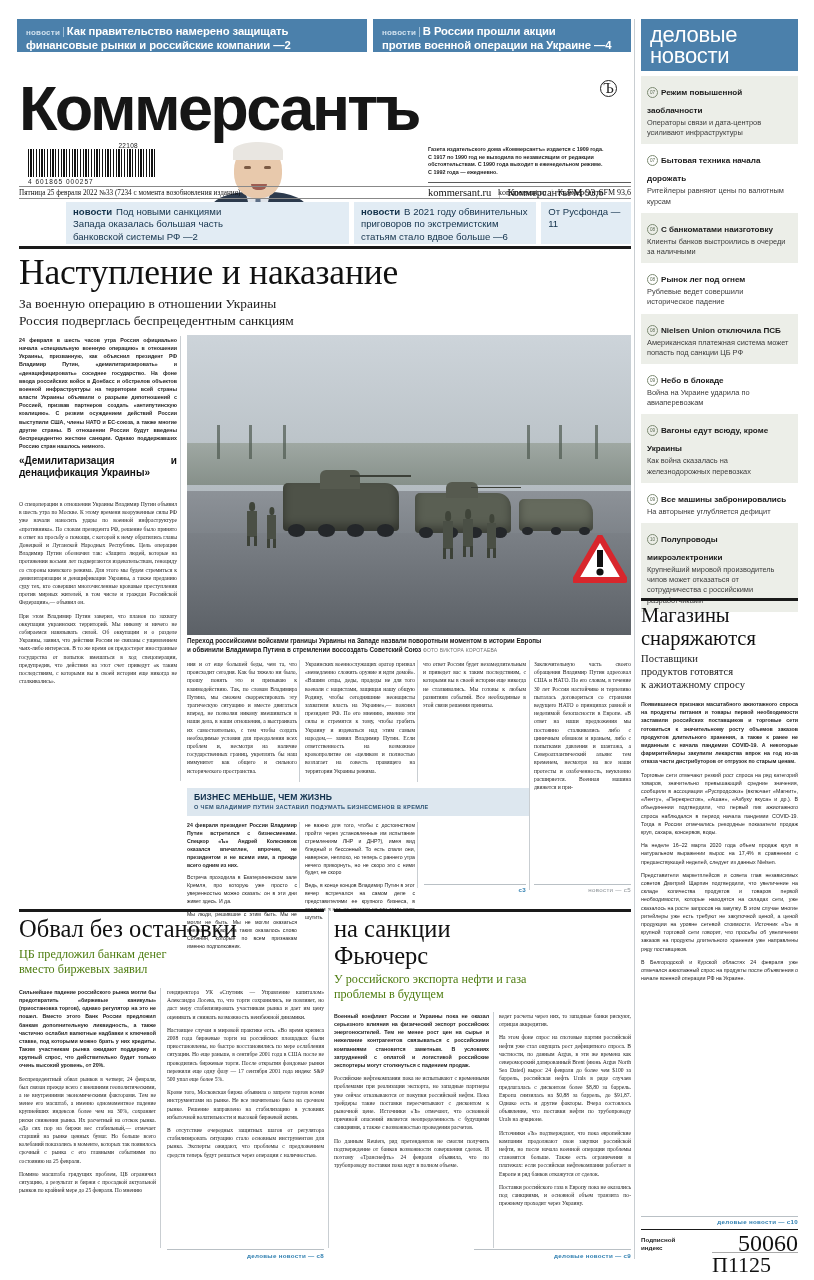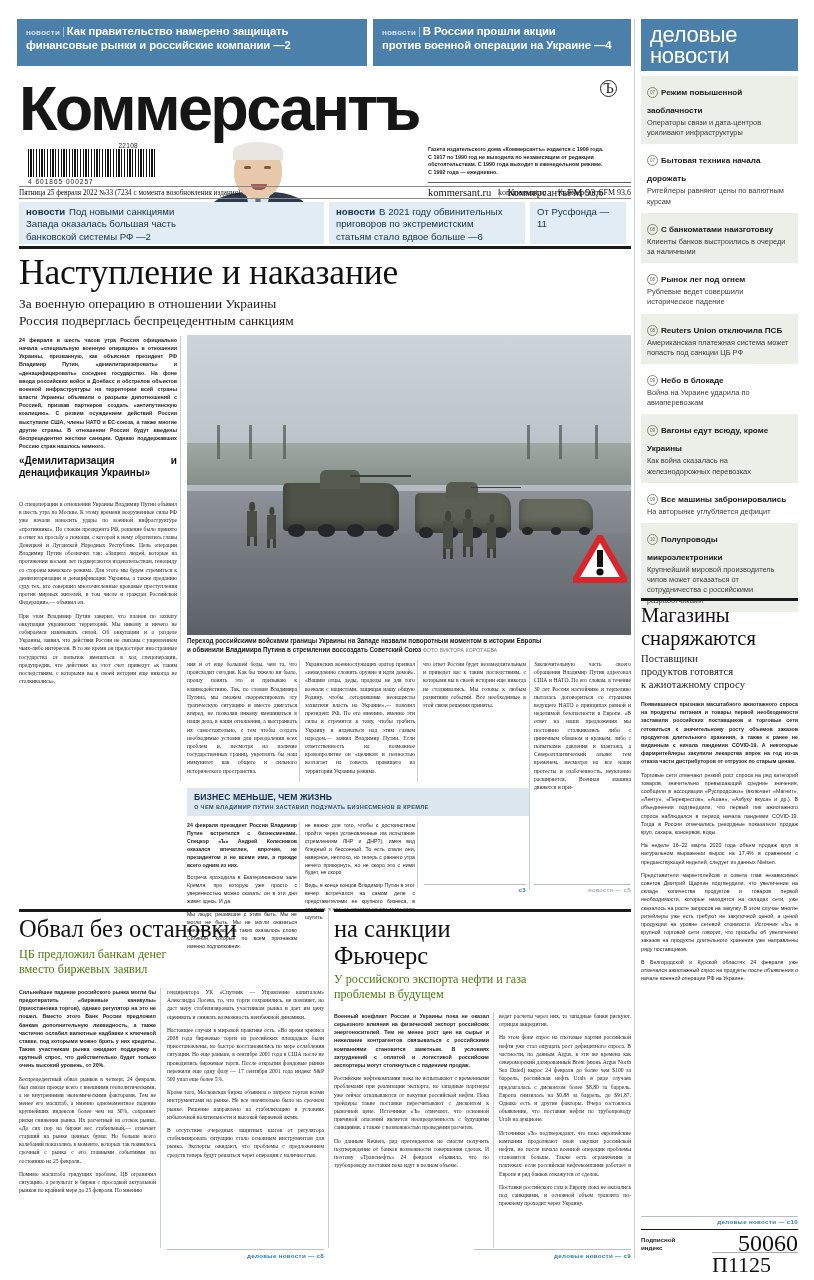--- a/index.html
+++ b/index.html
@@ -6,21 +6,21 @@
   html, body {
     width: 814px; height: 1280px;
     background: #ffffff;
     font-family: "Liberation Sans", sans-serif;
     overflow: hidden;
   }
   .page { position: relative; width: 814px; height: 1280px; background: #fff; }
 
   
   .teaser-bar {
-    position: absolute; left: 17px; top: 19px; width: 614px; height: 47px;
+    position: absolute; left: 17px; top: 19px; width: 614px; height: 33px;
     display: flex; gap: 6px;
   }
   .teaser {
     background: #4b80ab; color: #fff; padding: 6px 9px 6px 9px;
     display: flex; flex-direction: column; justify-content: flex-start;
   }
   .teaser.t1 { width: 350px; }
   .teaser.t2 { width: 258px; }
   .teaser-line { font-size: 11.3px; font-weight: bold; line-height: 13.4px; letter-spacing: -0.1px; }
   .teaser-kicker {
@@ -129,21 +129,21 @@
 
   
   .teaser2-bar {
     position: absolute; left: 19px; top: 202px; width: 612px; height: 42px;
     display: flex; gap: 5px;
   }
   .t2box {
     background: #e2ecf4; color: #12314a; padding: 4px 7px;
     font-size: 9.6px; line-height: 12.4px;
   }
-  .t2box.a { width: 305px; }
+  .t2box.a { width: 305px; margin-left: 47px; }
   .t2box.b { width: 196px; }
   .t2box.c { width: 96px; }
   .t2-kicker { font-weight: bold; margin-right: 4px; }
 
   
   .lead-rule { position: absolute; left: 19px; top: 246px; width: 612px; border-top: 3px solid #1a1a1a; }
   .lead-title {
     position: absolute; left: 19px; top: 252px; width: 612px;
     font-family: "Liberation Serif", serif; font-size: 35.5px;
     line-height: 40px; color: #111; letter-spacing: -0.2px;
@@ -517,21 +517,21 @@
     </div>
     <div class="dn-item shade">
       <div><span class="dn-num">08</span><span class="dn-title">С банкоматами наизготовку</span></div>
       <div class="dn-desc">Клиенты банков выстроились в очереди за наличными</div>
     </div>
     <div class="dn-item">
       <div><span class="dn-num">08</span><span class="dn-title">Рынок лег под огнем</span></div>
       <div class="dn-desc">Рублевые ведет совершили историческое падение</div>
     </div>
     <div class="dn-item shade">
-      <div><span class="dn-num">08</span><span class="dn-title">Reuters Union отключила ПСБ</span></div>
+      <div><span class="dn-num">08</span><span class="dn-title">Nielsen Union отключила ПСБ</span></div>
       <div class="dn-desc">Американская платежная система может попасть под санкции ЦБ РФ</div>
     </div>
     <div class="dn-item">
       <div><span class="dn-num">09</span><span class="dn-title">Небо в блокаде</span></div>
       <div class="dn-desc">Война на Украине ударила по авиаперевозкам</div>
     </div>
     <div class="dn-item shade">
       <div><span class="dn-num">09</span><span class="dn-title">Вагоны едут всюду, кроме Украины</span></div>
       <div class="dn-desc">Как война сказалась на железнодорожных перевозках</div>
     </div>

